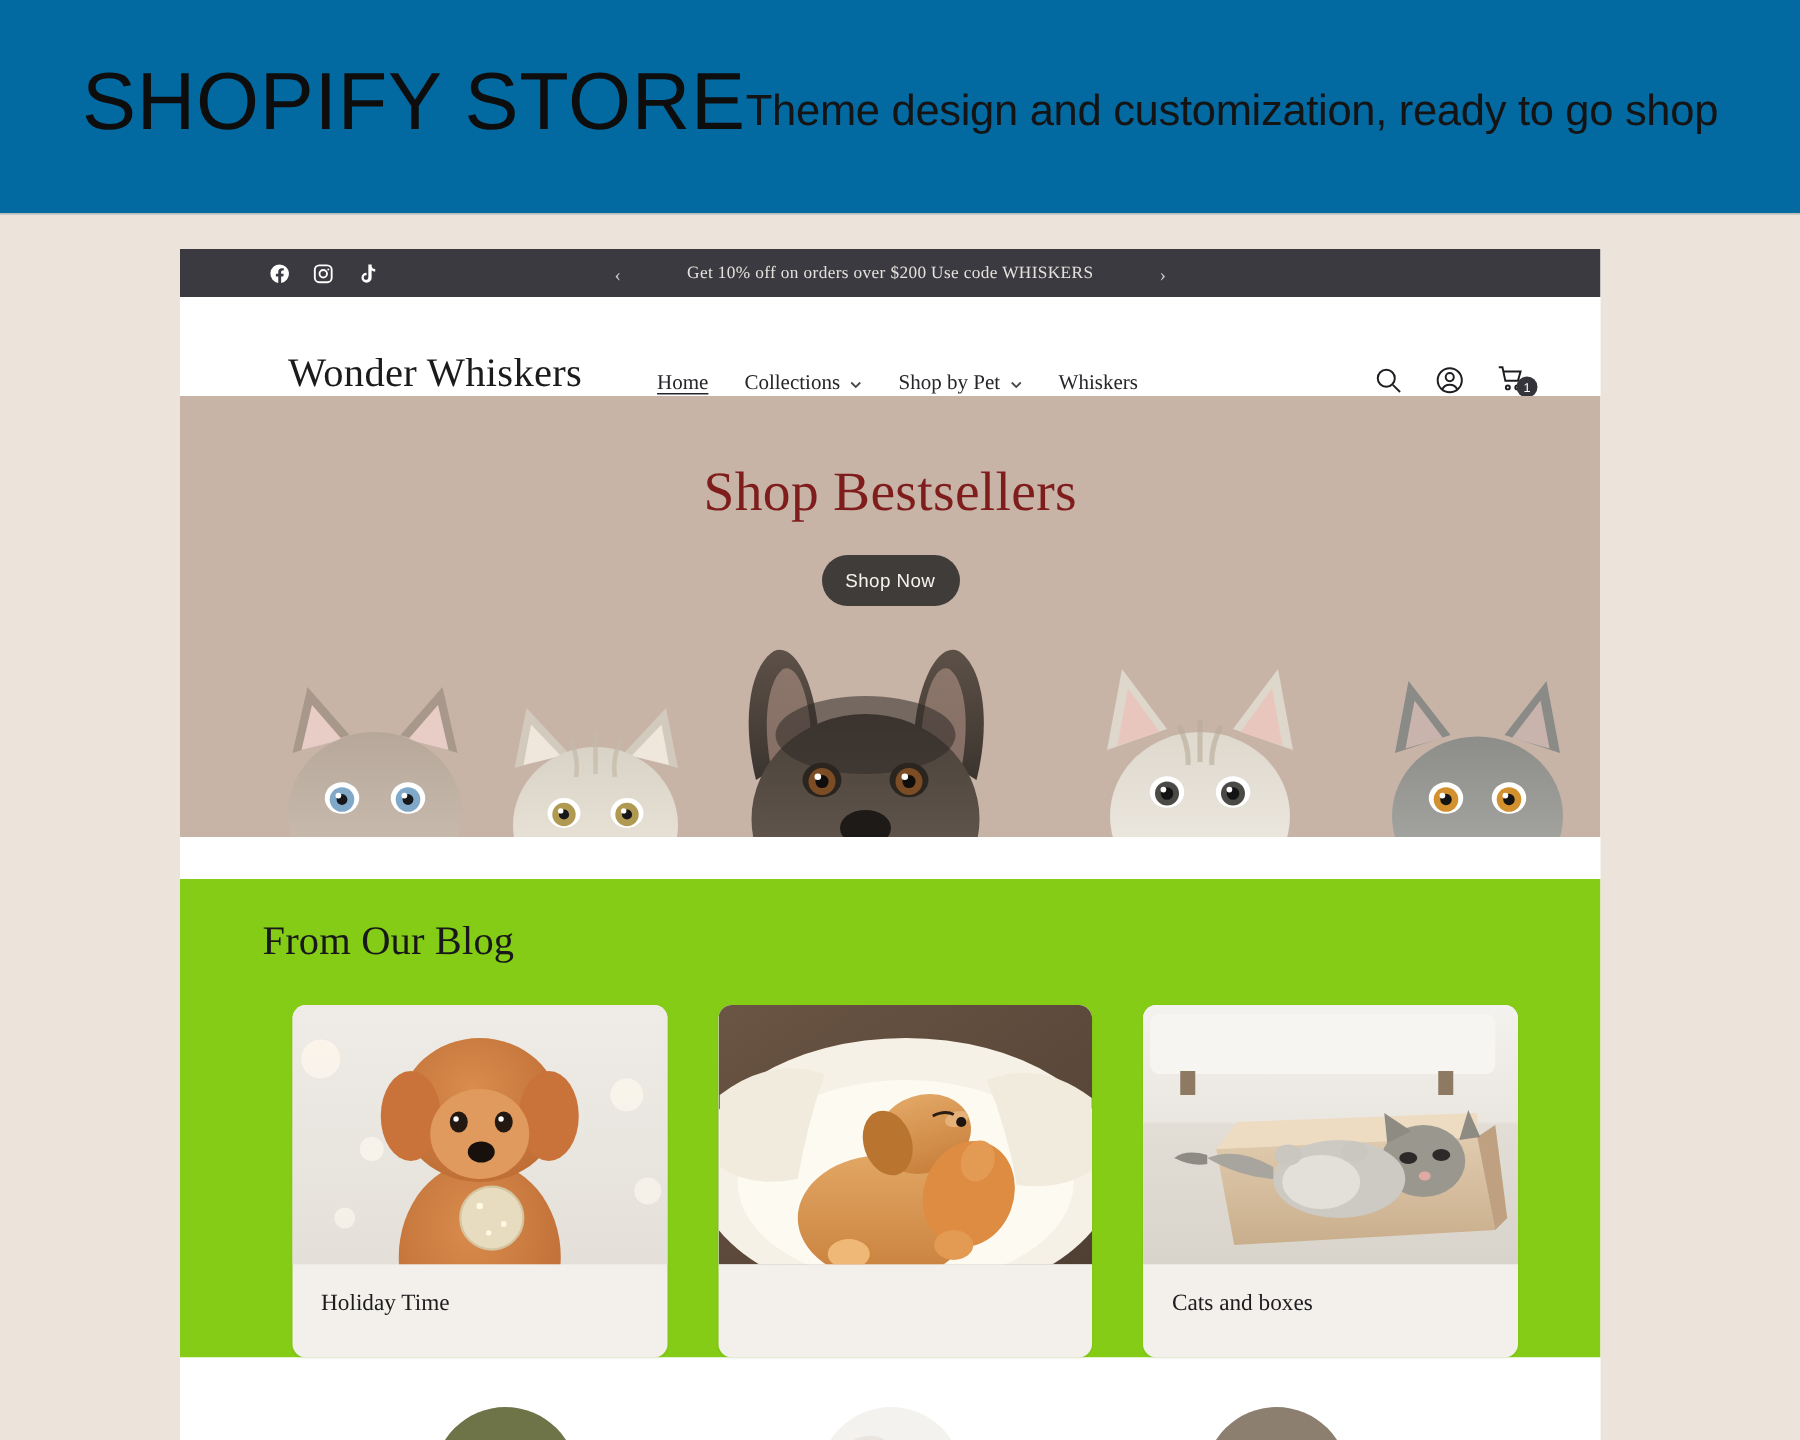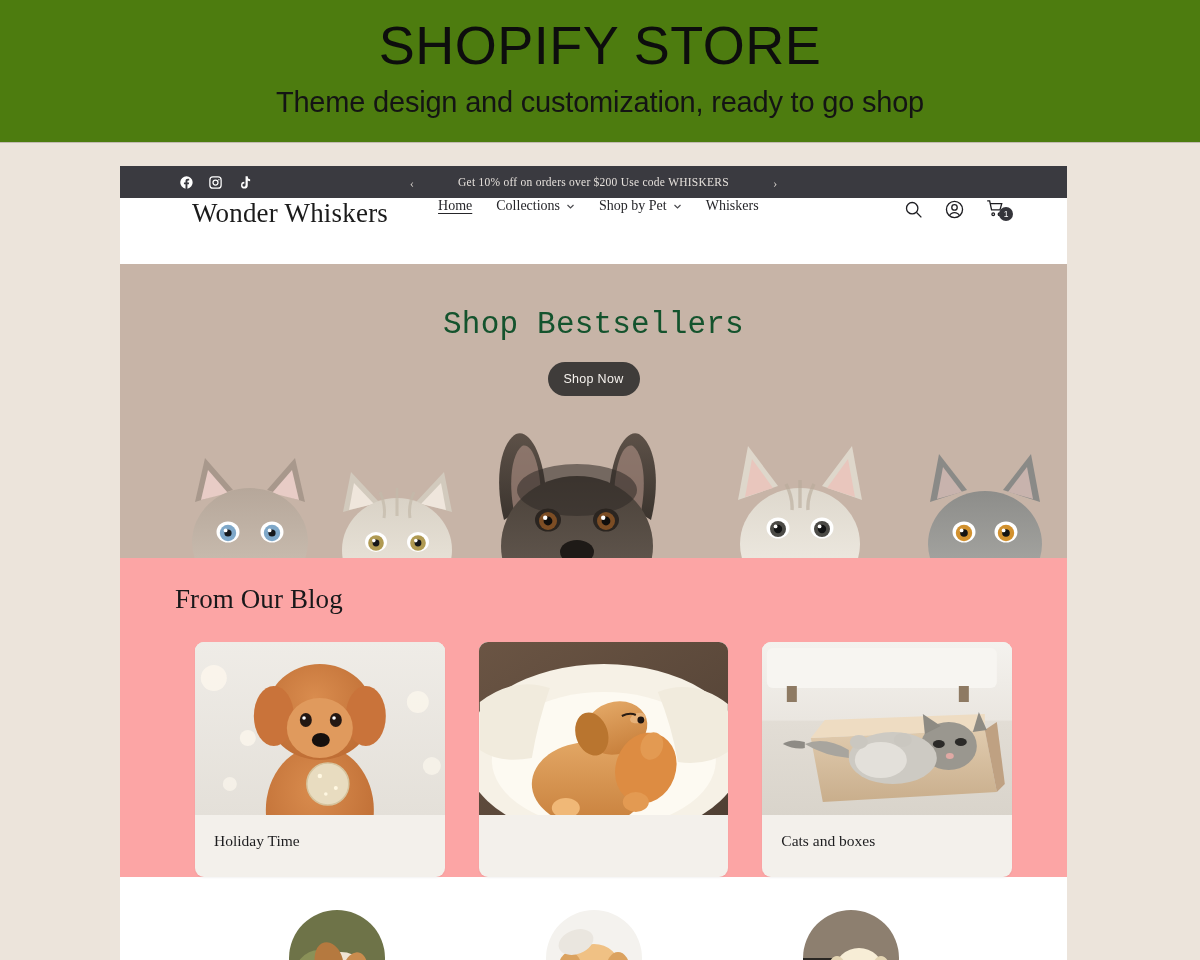--- a/index.html
+++ b/index.html
@@ -12,24 +12,24 @@
 
   body {
     background: #ece4db;
     font-family: "Liberation Sans", sans-serif;
   }
 
   
   .promo-banner {
     width: 1200px;
     height: 143px;
-    background: #4d7c0f;
+    background: #0369a1;
     border-bottom: 1px solid #c3bbb2;
     display: flex;
-    flex-direction: column;
+    flex-direction: row;
     align-items: center;
     justify-content: center;
     padding-bottom: 6px;
   }
   .promo-title {
     font-family: "Liberation Sans", sans-serif;
     font-size: 54px;
     font-weight: 400;
     letter-spacing: 0.5px;
     color: #0d0d0d;
@@ -97,22 +97,22 @@
     font-size: 11.5px;
     letter-spacing: 0.25px;
     white-space: nowrap;
   }
 
   
   .hdr {
     height: 66px;
     background: #fff;
     display: flex;
-    align-items: flex-start;
-    padding: 0 58px 0 72px;
+    align-items: flex-end;
+    padding: 0 46px 0 72px;
   }
   .logo {
     font-family: "Liberation Serif", serif;
     font-size: 27px;
     color: #1b1b1b;
     letter-spacing: 0.2px;
     white-space: nowrap;
   }
   .nav {
     display: flex;
@@ -162,23 +162,23 @@
     position: relative;
     overflow: hidden;
   }
   .hero-inner {
     position: relative;
     z-index: 3;
     padding-top: 43px;
     text-align: center;
   }
   .hero-title {
-    font-family: Liberation Mono, monospace;
-    font-size: 31px;
-    color: #14532d;
+    font-family: Liberation Serif, serif;
+    font-size: 37px;
+    color: #7f1d1d;
     letter-spacing: 0.2px;
   }
   .hero-btn {
     margin-top: 20px;
     display: inline-flex;
     align-items: center;
     justify-content: center;
     width: 92px; height: 34px;
     border-radius: 18px;
     background: #3f3c3a;
@@ -194,22 +194,23 @@
   .pets {
     position: absolute;
     left: 0; right: 0; bottom: 0;
     height: 130px;
     z-index: 2;
   }
   .pet { position: absolute; bottom: 0; }
 
   
   .blog {
-    background: #fca5a5;
+    background: #84cc16;
     padding: 26px 55px 0 55px;
+    margin-top: 28px;
   }
   .blog-title {
     font-family: "Liberation Serif", serif;
     font-size: 27px;
     color: #18181a;
     letter-spacing: 0.1px;
   }
   .cards {
     display: flex;
     gap: 34px;

